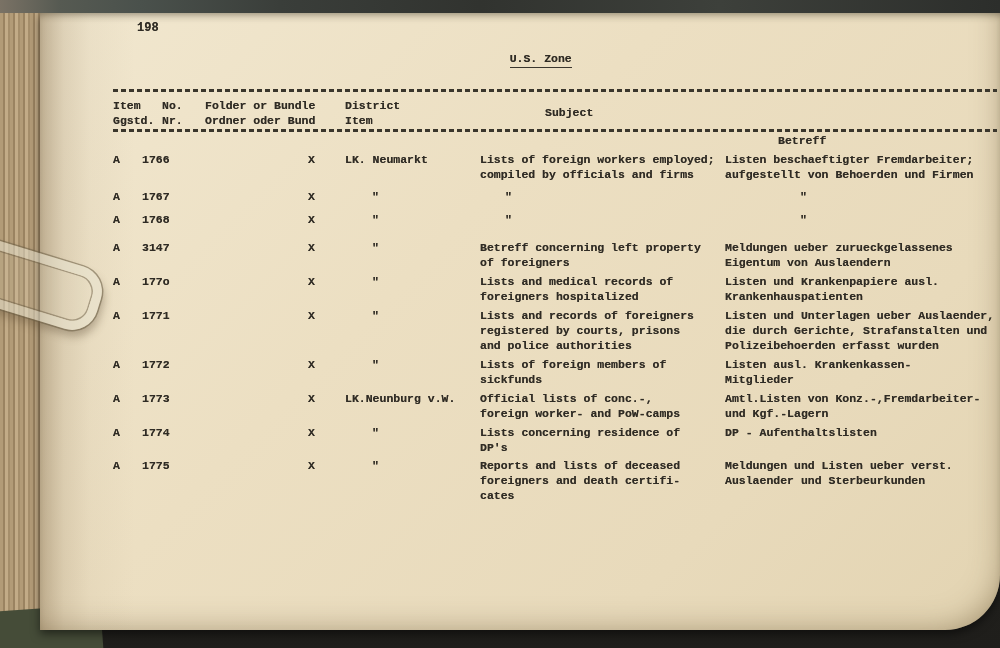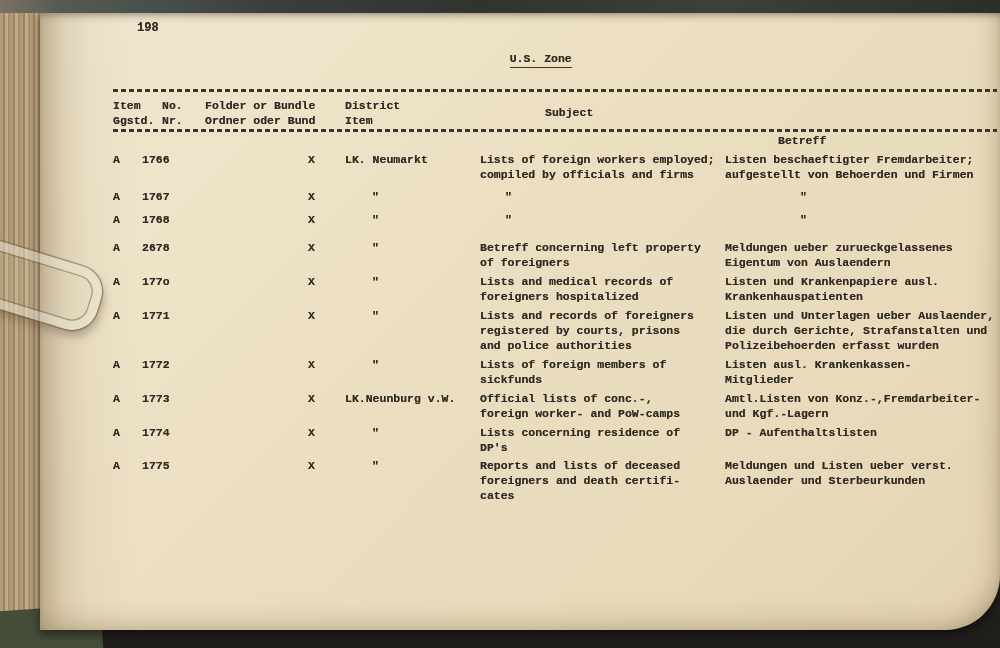--- a/index.html
+++ b/index.html
@@ -143,21 +143,21 @@
       <span class="c c-a">A</span>
       <span class="c c-n">1768</span>
       <span class="c c-x">X</span>
       <span class="c c-d dd">"</span>
       <span class="c c-s ds">"</span>
       <span class="c c-b db">"</span>
     </div>
 
     <div class="row" style="top:240px">
       <span class="c c-a">A</span>
-      <span class="c c-n">2678</span>
+      <span class="c c-n">3147</span>
       <span class="c c-x">X</span>
       <span class="c c-d dd">"</span>
       <span class="c c-s">Betreff concerning left property
 of foreigners</span>
       <span class="c c-b">Meldungen ueber zurueckgelassenes
 Eigentum von Auslaendern</span>
     </div>
 
     <div class="row" style="top:274px">
       <span class="c c-a">A</span>

